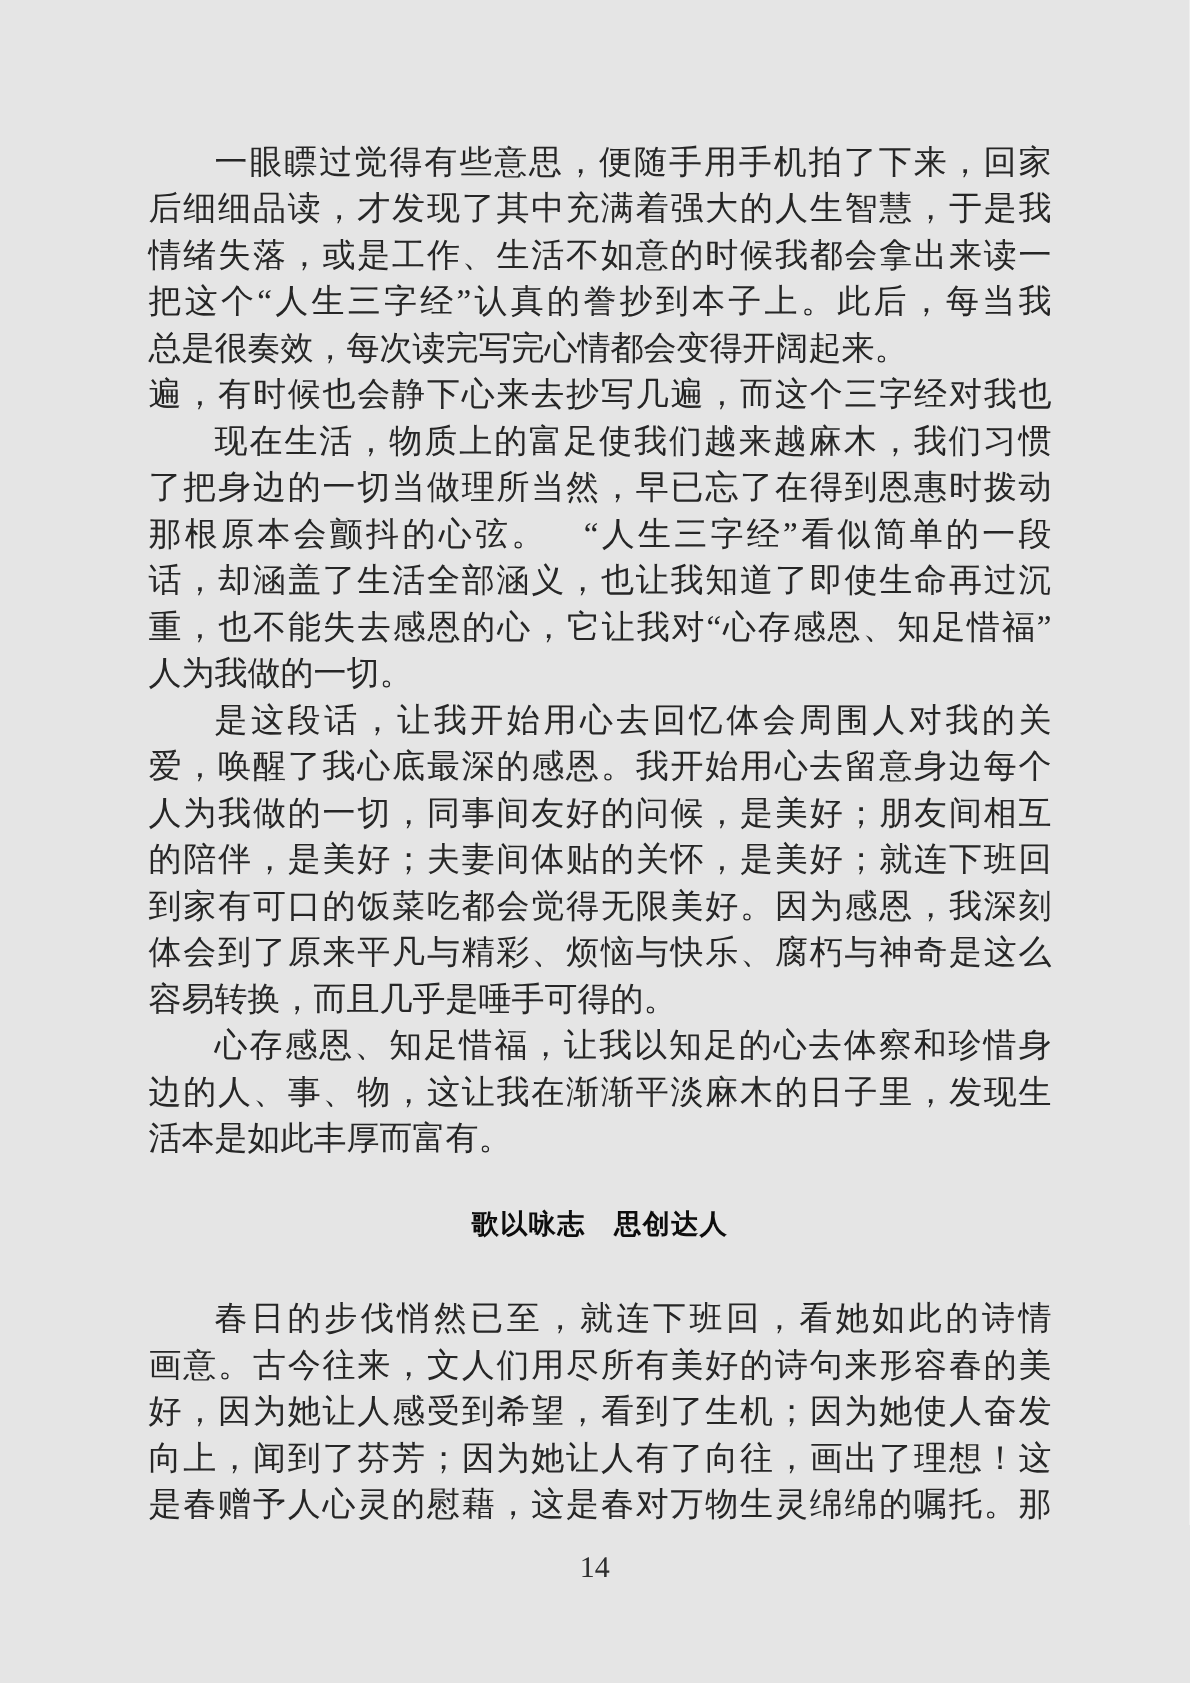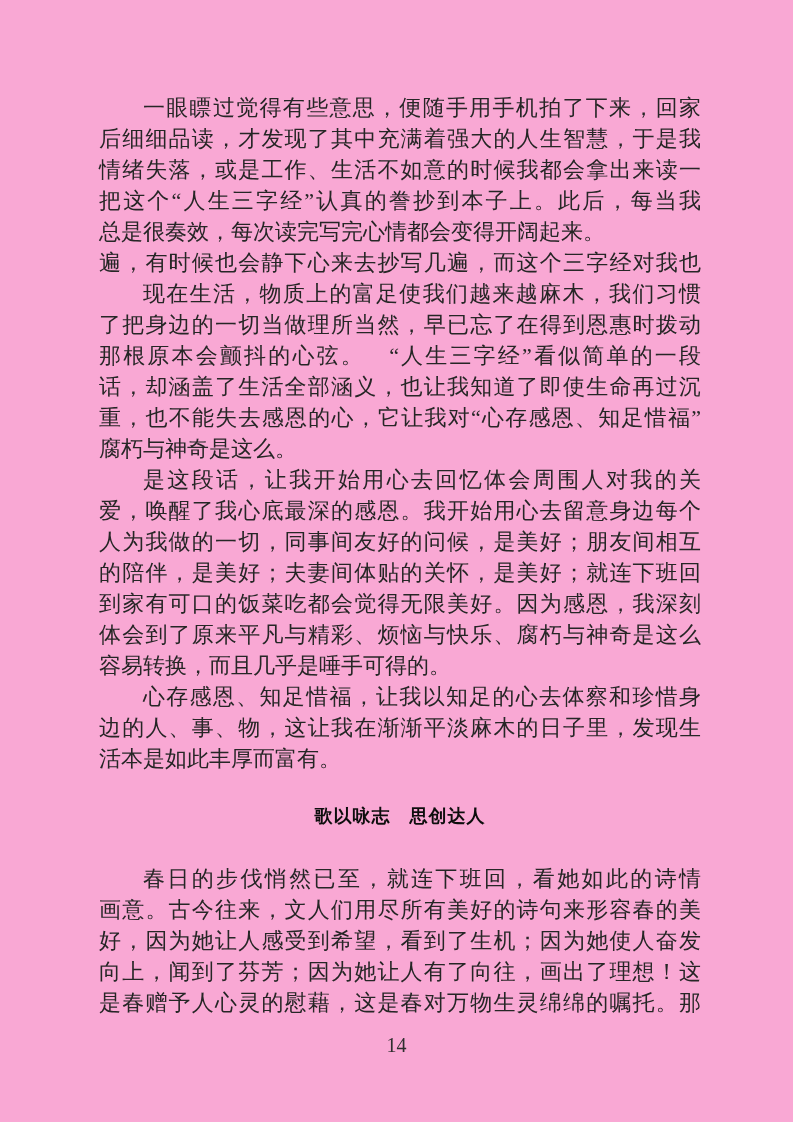--- a/index.html
+++ b/index.html
@@ -10,21 +10,21 @@
   body {
     width: 793px;
     height: 1122px;
     position: relative;
     overflow: hidden;
     font-family: "Liberation Serif", "DejaVu Serif", serif;
   }
   .doc-page {
     position: absolute;
     inset: 0;
-    background: #f9a8d4;
+    background: #e5e5e5;
   }
   .text-block {
     position: absolute;
     left: 99px;
     top: 92px;
     width: 602px;
   }
   .line {
     font-size: 22px;
     line-height: 31px;
@@ -84,21 +84,21 @@
     <div class="line">情绪失落，或是工作、生活不如意的时候我都会拿出来读一</div>
     <div class="line">把这个“人生三字经”认真的誊抄到本子上。此后，每当我</div>
     <div class="line para-end">总是很奏效，每次读完写完心情都会变得开阔起来。</div>
     <div class="line">遍，有时候也会静下心来去抄写几遍，而这个三字经对我也</div>
 
     <div class="line indent">现在生活，物质上的富足使我们越来越麻木，我们习惯</div>
     <div class="line">了把身边的一切当做理所当然，早已忘了在得到恩惠时拨动</div>
     <div class="line">那根原本会颤抖的心弦。　“人生三字经”看似简单的一段</div>
     <div class="line">话，却涵盖了生活全部涵义，也让我知道了即使生命再过沉</div>
     <div class="line">重，也不能失去感恩的心，它让我对“心存感恩、知足惜福”</div>
-    <div class="line para-end">腐朽与神奇是这么。</div>
+    <div class="line para-end">人为我做的一切。</div>
 
     <div class="line indent">是这段话，让我开始用心去回忆体会周围人对我的关</div>
     <div class="line">爱，唤醒了我心底最深的感恩。我开始用心去留意身边每个</div>
     <div class="line">人为我做的一切，同事间友好的问候，是美好；朋友间相互</div>
     <div class="line">的陪伴，是美好；夫妻间体贴的关怀，是美好；就连下班回</div>
     <div class="line">到家有可口的饭菜吃都会觉得无限美好。因为感恩，我深刻</div>
     <div class="line">体会到了原来平凡与精彩、烦恼与快乐、腐朽与神奇是这么</div>
     <div class="line para-end">容易转换，而且几乎是唾手可得的。</div>
 
     <div class="line indent">心存感恩、知足惜福，让我以知足的心去体察和珍惜身</div>

